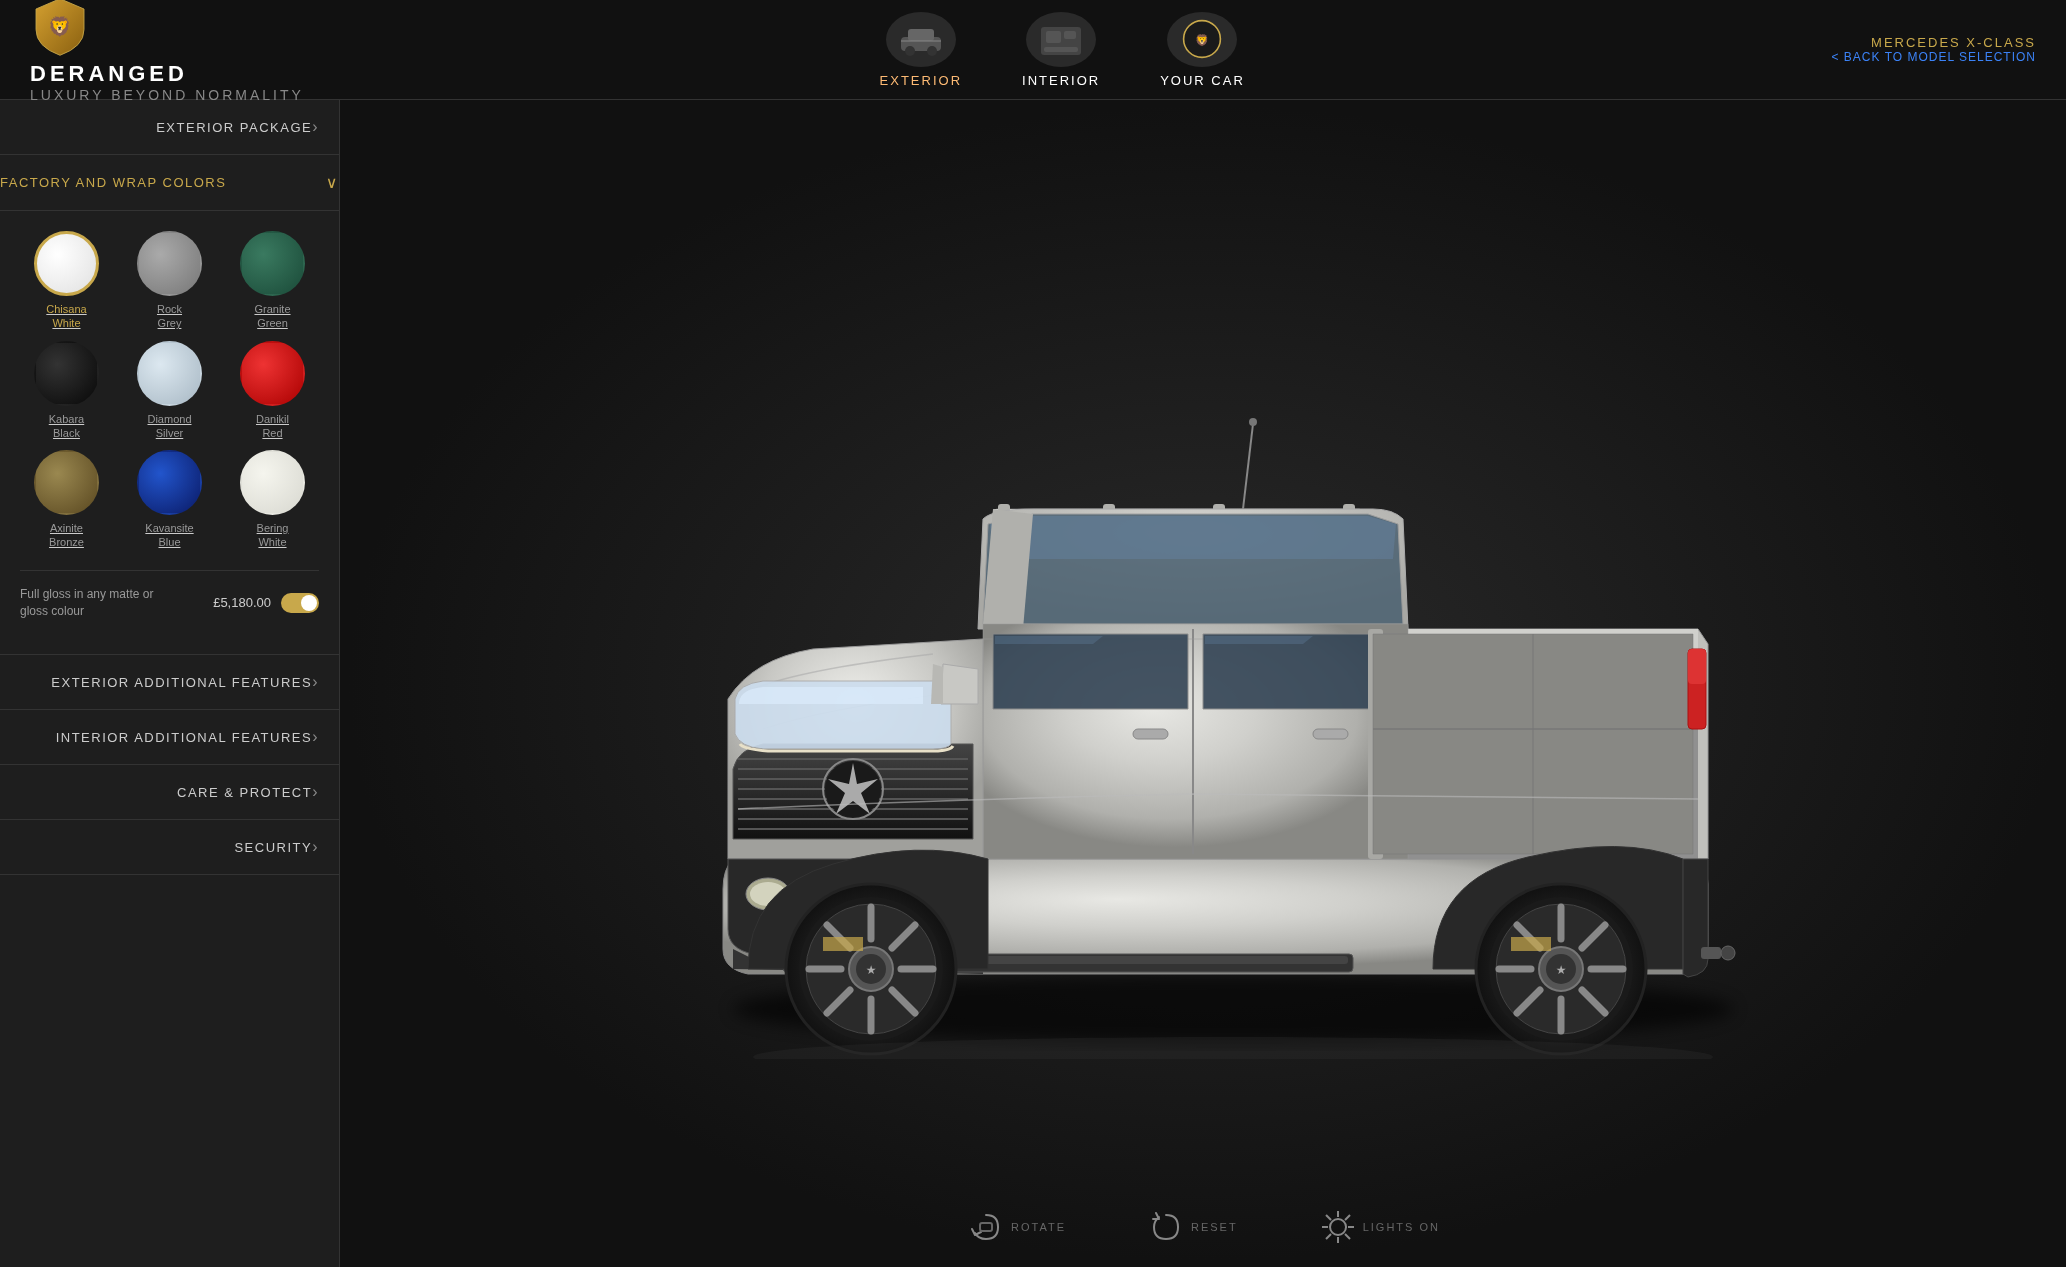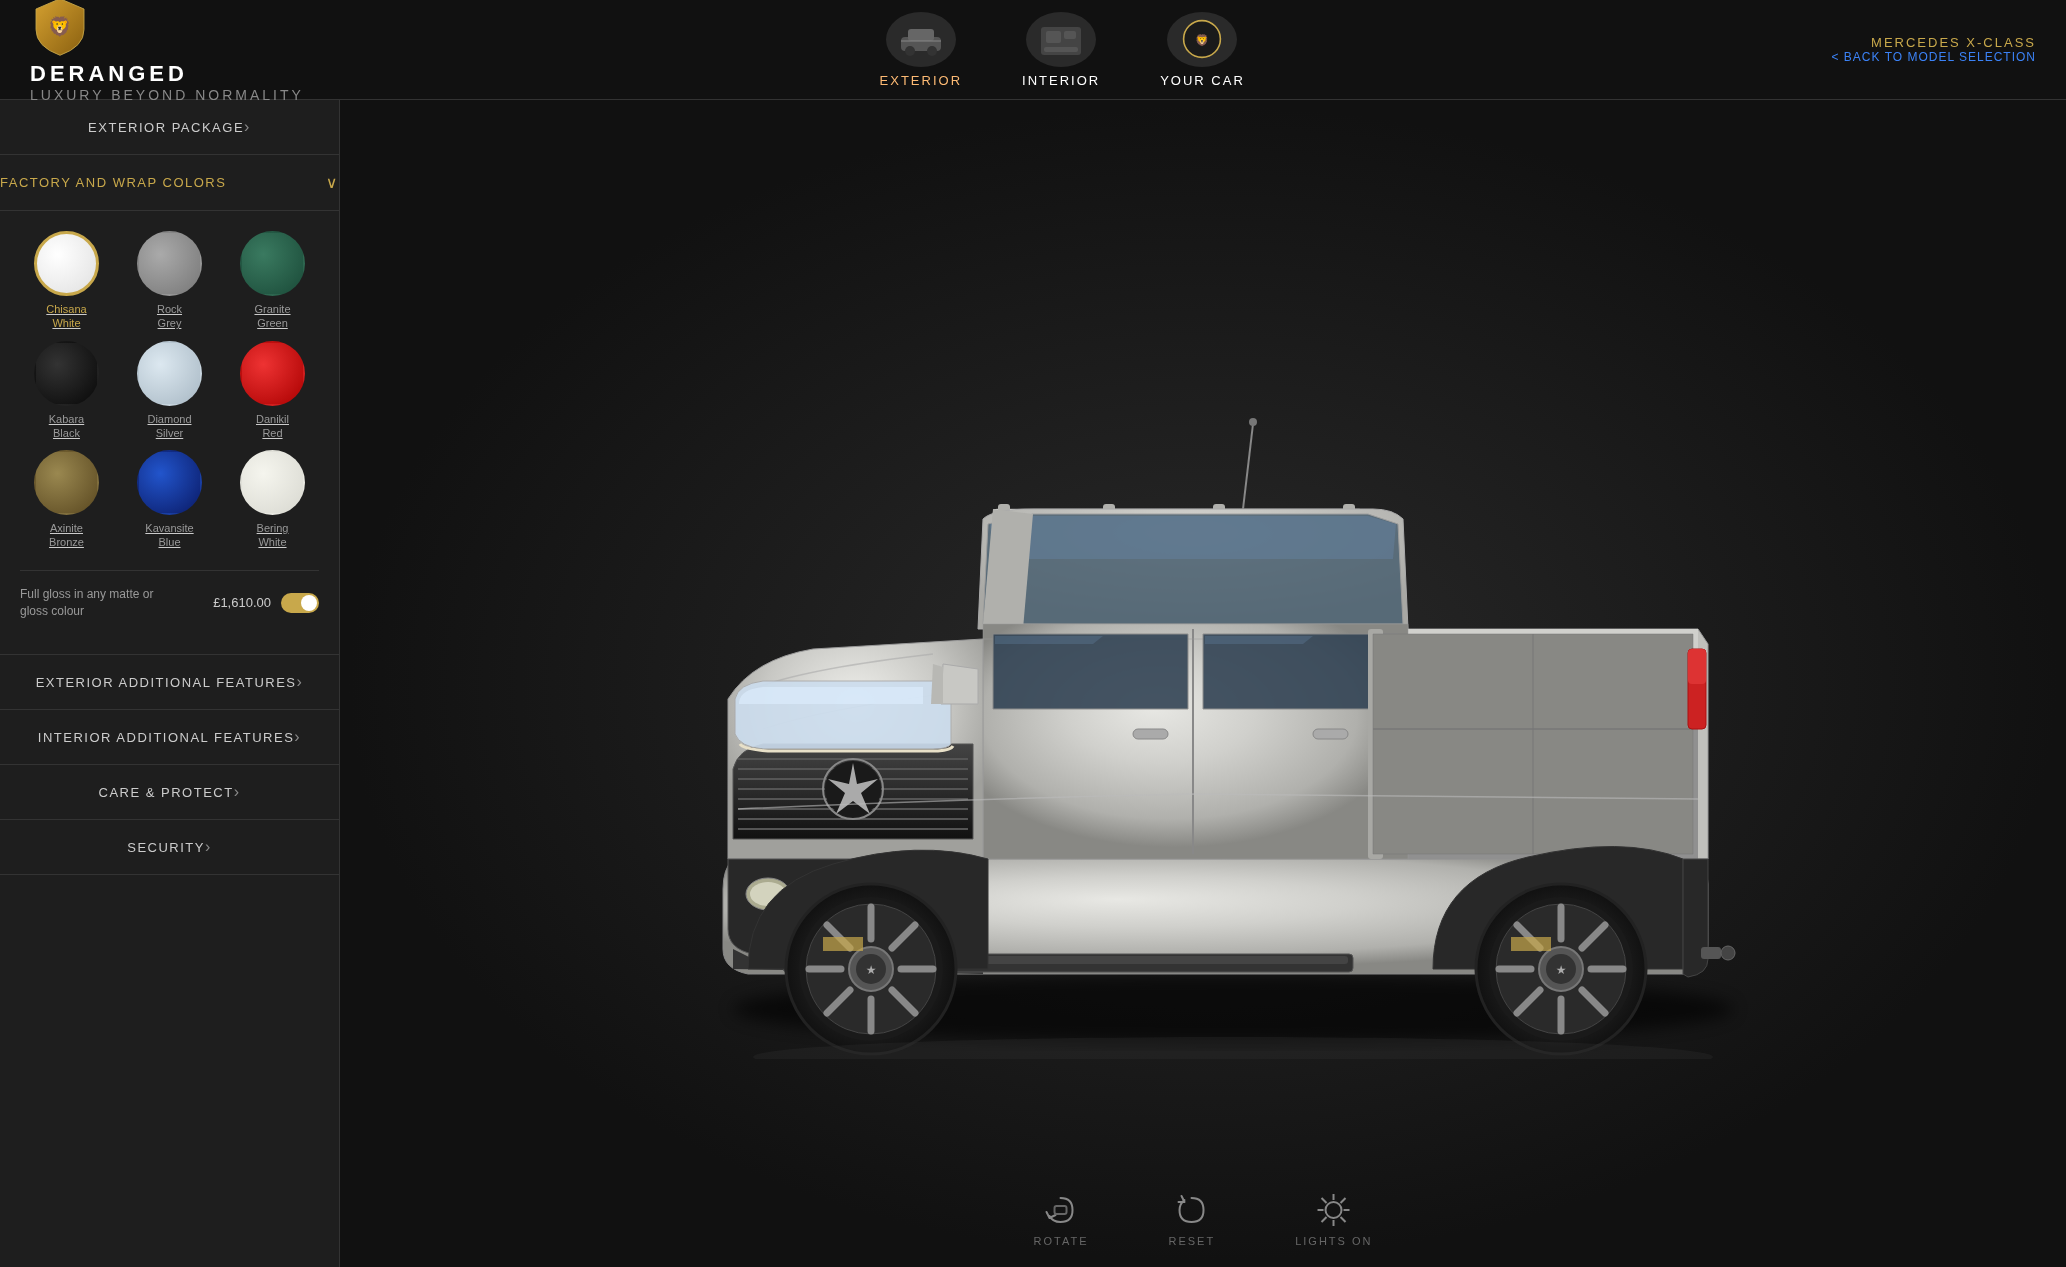--- a/index.html
+++ b/index.html
@@ -108,21 +108,21 @@
     .sidebar::-webkit-scrollbar { width: 4px; }
     .sidebar::-webkit-scrollbar-track { background: #1a1a1a; }
     .sidebar::-webkit-scrollbar-thumb { background: #444; }
 
     .sidebar-section {
       border-bottom: 1px solid #333;
     }
     .sidebar-section-header {
       display: flex;
       align-items: center;
-      justify-content: center;
+      justify-content: flex-end;
       padding: 18px 20px;
       cursor: pointer;
       color: #ccc;
       font-size: 13px;
       letter-spacing: 1.5px;
       text-transform: uppercase;
     }
     .chevron-icon {
       color: #888;
       font-size: 16px;
@@ -246,21 +246,20 @@
       position: absolute;
       bottom: 20px;
       left: 50%;
       transform: translateX(-50%);
       display: flex;
       gap: 80px;
       align-items: center;
     }
     .control-btn {
       display: flex;
-      flex-direction: column;
       align-items: center;
       gap: 5px;
       cursor: pointer;
       color: #666;
     }
     .control-btn svg {
       width: 40px;
       height: 40px;
     }
     .control-btn-label {
@@ -416,21 +415,21 @@
           <div class="color-item">
             <div class="color-swatch" style="background: radial-gradient(circle at 35% 35%, #f5f5ee, #d8d8d0);"></div>
             <div class="color-label">Bering<br>White</div>
           </div>
 
         </div>
 
         <div class="wrap-option">
           <div class="wrap-text">Full gloss in any matte or gloss colour</div>
           <div class="wrap-right">
-            <div class="wrap-price">£1,610.00</div>
+            <div class="wrap-price">£5,180.00</div>
             <div class="toggle">
               <div class="toggle-knob"></div>
             </div>
           </div>
         </div>
       </div>
     </div>
 
     <div class="sidebar-section">
       <div class="sidebar-section-header">

